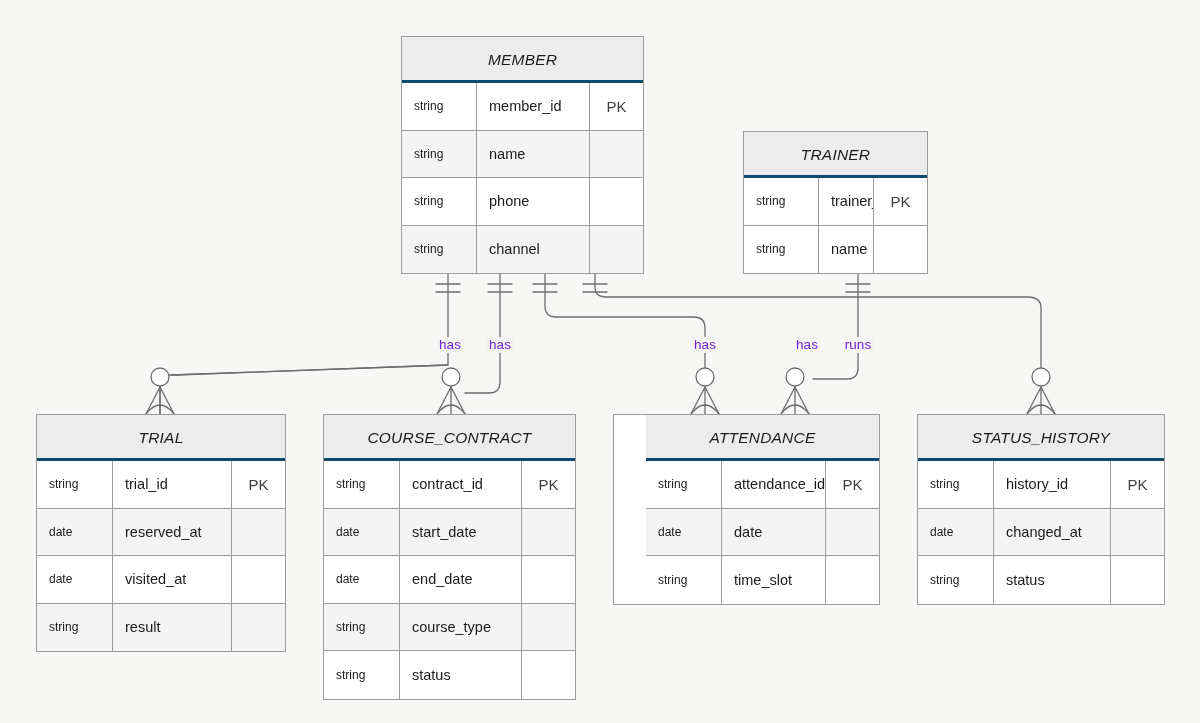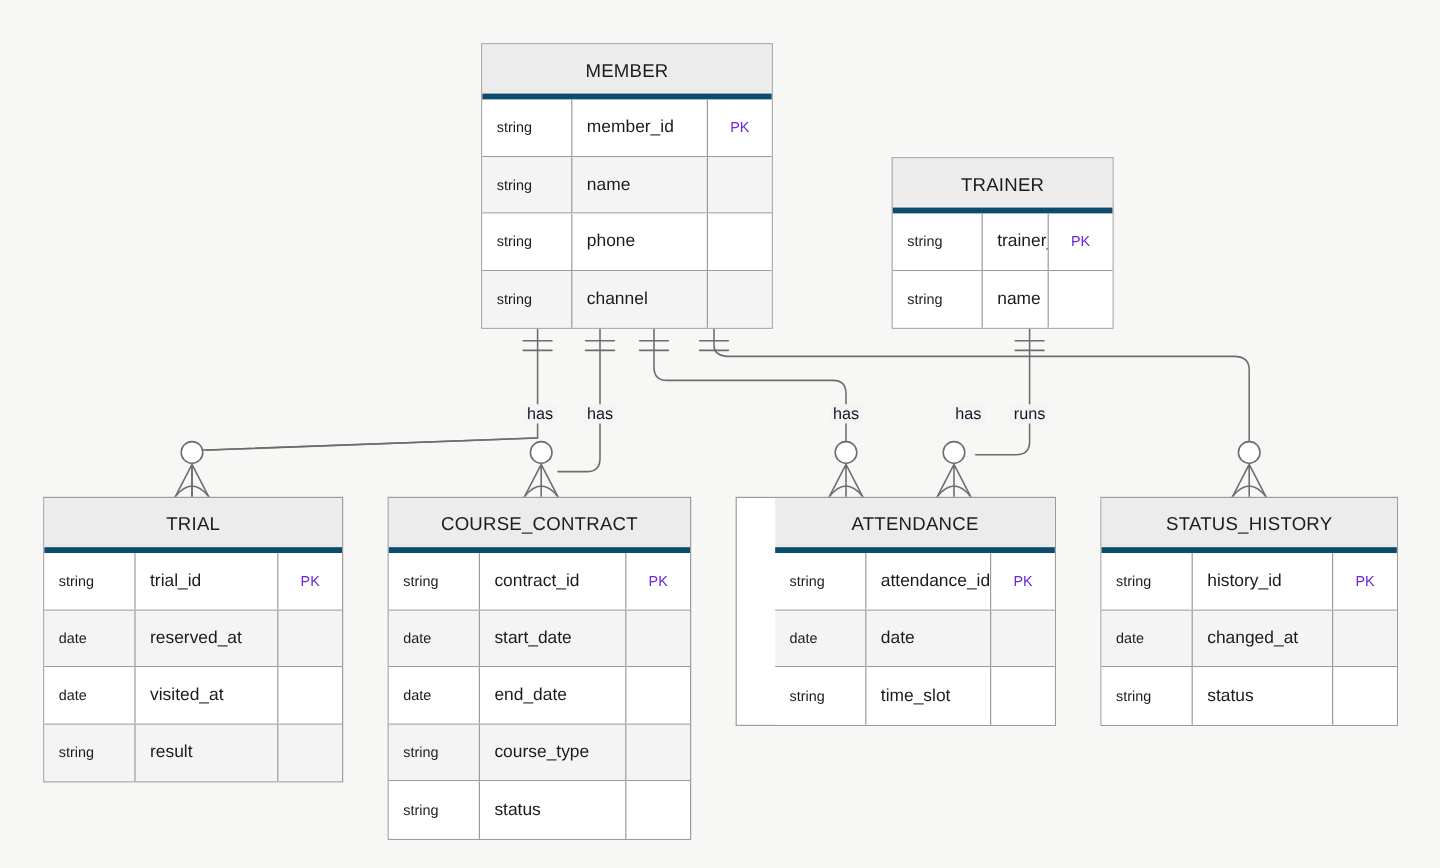--- a/index.html
+++ b/index.html
@@ -35,26 +35,27 @@
     border: 1px solid #9c9c9c;
     background: #ffffff;
     border-collapse: collapse;
   }
   .entity-title {
     box-sizing: border-box;
     height: 46px;
     line-height: 46px;
     text-align: center;
     background: #ececec;
-    border-bottom: 5px solid #0c4a6e;
+    border-bottom: 3px solid #0c4a6e;
     font-size: 15.5px;
     color: #1b1b1b;
     letter-spacing: 0.2px;
     white-space: nowrap;
     overflow: hidden;
+    font-style: italic;
   }
   .attr-row {
     display: flex;
     box-sizing: border-box;
     height: 47.5px;
     border-bottom: 1px solid #9c9c9c;
     background: #ffffff;
   }
   .attr-row:last-child {
     border-bottom: none;
@@ -85,29 +86,29 @@
     color: #1b1b1b;
     white-space: nowrap;
     overflow: hidden;
   }
   .cell-key {
     box-sizing: border-box;
     flex: 0 0 auto;
     display: flex;
     align-items: center;
     justify-content: center;
-    font-size: 12px;
-    color: #6d28d9;
+    font-size: 15px;
+    color: #404040;
     white-space: nowrap;
   }
   .rel-label {
     position: absolute;
     transform: translate(-50%, -50%);
     font-size: 13.5px;
-    color: #0f172a;
+    color: #6d28d9;
     background: #f4f4f2;
     padding: 1px 3px;
     white-space: nowrap;
     line-height: 1.05;
   }
   svg .edge {
     fill: none;
     stroke: #6d6d6d;
     stroke-width: 1.3;
     stroke-linecap: round;

